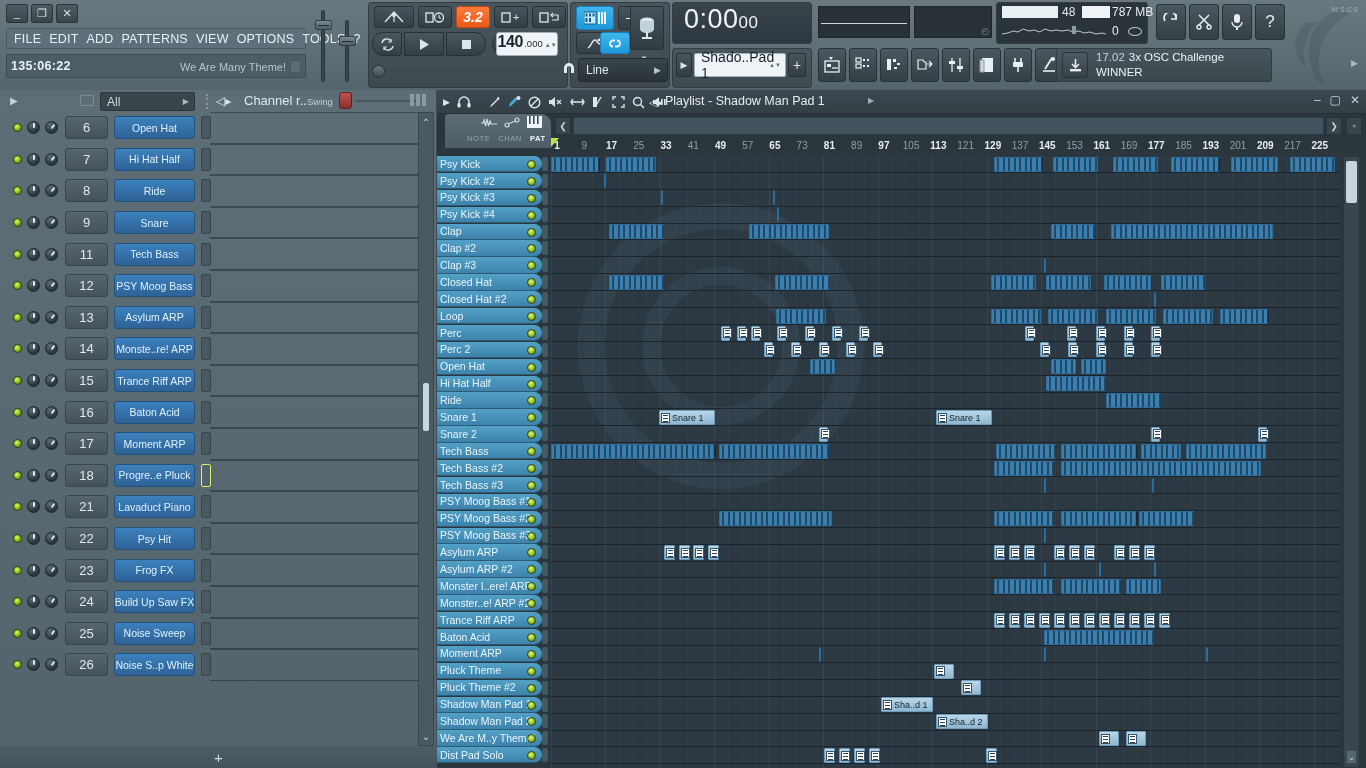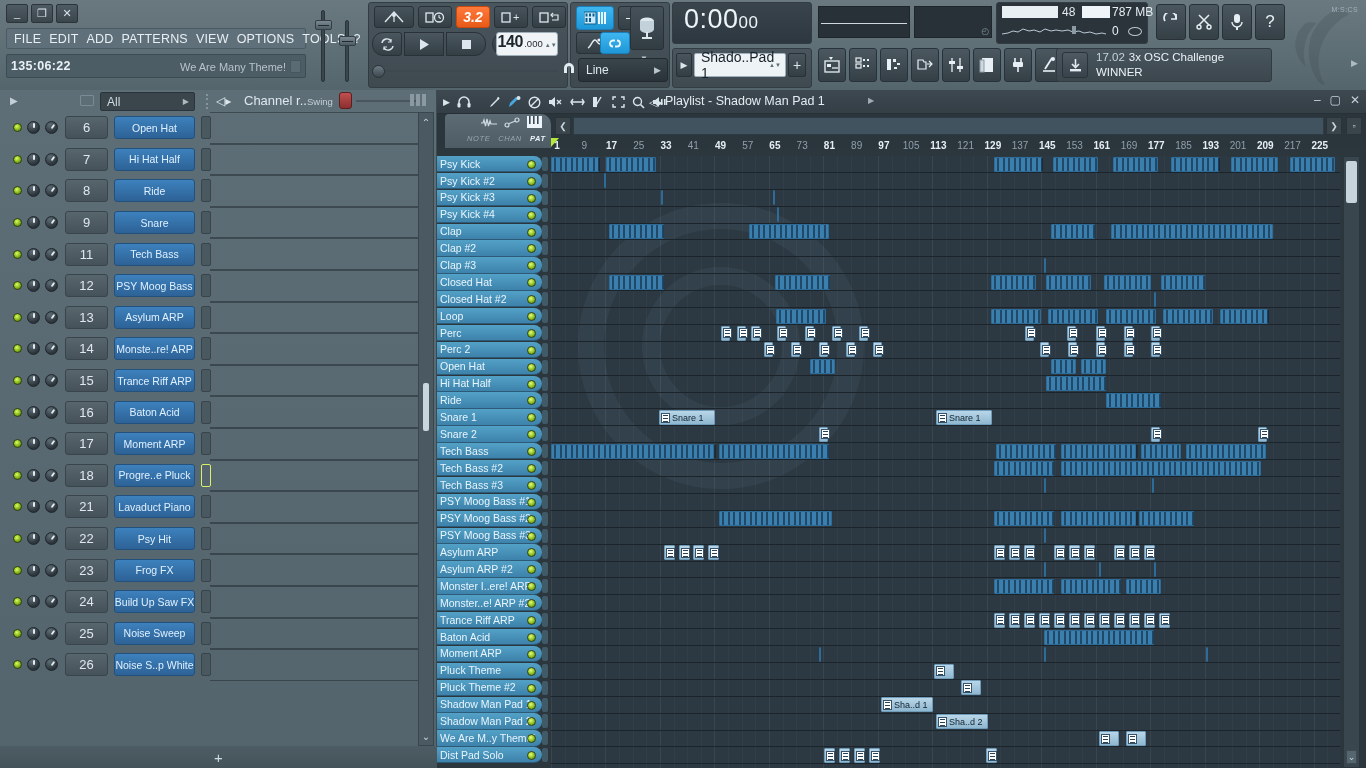--- a/index.html
+++ b/index.html
@@ -205,21 +205,21 @@
   .plIcons { position:absolute; left:6px; top:2px; display:flex; align-items:center; gap:7px; height:20px; }
   .plIcons .ic { color:#dbe6ec; font-size:13px; display:flex; align-items:center; }
   .plTitle { position:absolute; left:228px; top:4px; font-size:12.5px; color:#e3ecf2; }
   .plTitleArr { position:absolute; left:431px; top:6px; font-size:8px; color:#9fadb6; }
   .winctl { position:absolute; right:6px; top:3px; display:flex; gap:9px; color:#c5d2da; font-size:12px; }
 
   .plsub { position:absolute; left:0; top:24px; width:929px; height:34px; background:#2b353c; }
   .tabzone { position:absolute; left:8px; top:0; width:106px; height:34px;
              background:linear-gradient(180deg,#5c6b74,#4d5c65); border-radius:4px 10px 0 0; }
   .tabicons { position:absolute; left:36px; top:2px; display:flex; gap:7px; color:#e3ecf2; font-size:12px; align-items:center; }
-  .tablabels { position:absolute; left:22px; top:20px; display:flex; gap:8px; font-size:7.5px; letter-spacing:.6px;font-style:italic; }
+  .tablabels { position:absolute; left:22px; top:20px; display:flex; gap:8px; font-size:7.5px; letter-spacing:.6px; }
   .tablabels span { color:#97a6af; }
   .tablabels span.act { color:#eef5fa; font-weight:bold; }
   .scrollL { position:absolute; left:118px; top:3px; width:16px; height:18px;
              background:#39444b; border:1px solid #2a333a; color:#c6d3da; font-size:9px;
              display:flex; align-items:center; justify-content:center; }
   .scrollbarTop { position:absolute; left:136px; top:3px; right:42px; height:18px;
                   background:#40535f; border:1px solid #2d3b44; }
   .scrollR { position:absolute; right:24px; top:3px; width:16px; height:18px;
              background:#39444b; border:1px solid #2a333a; color:#c6d3da; font-size:9px;
              display:flex; align-items:center; justify-content:center; }

